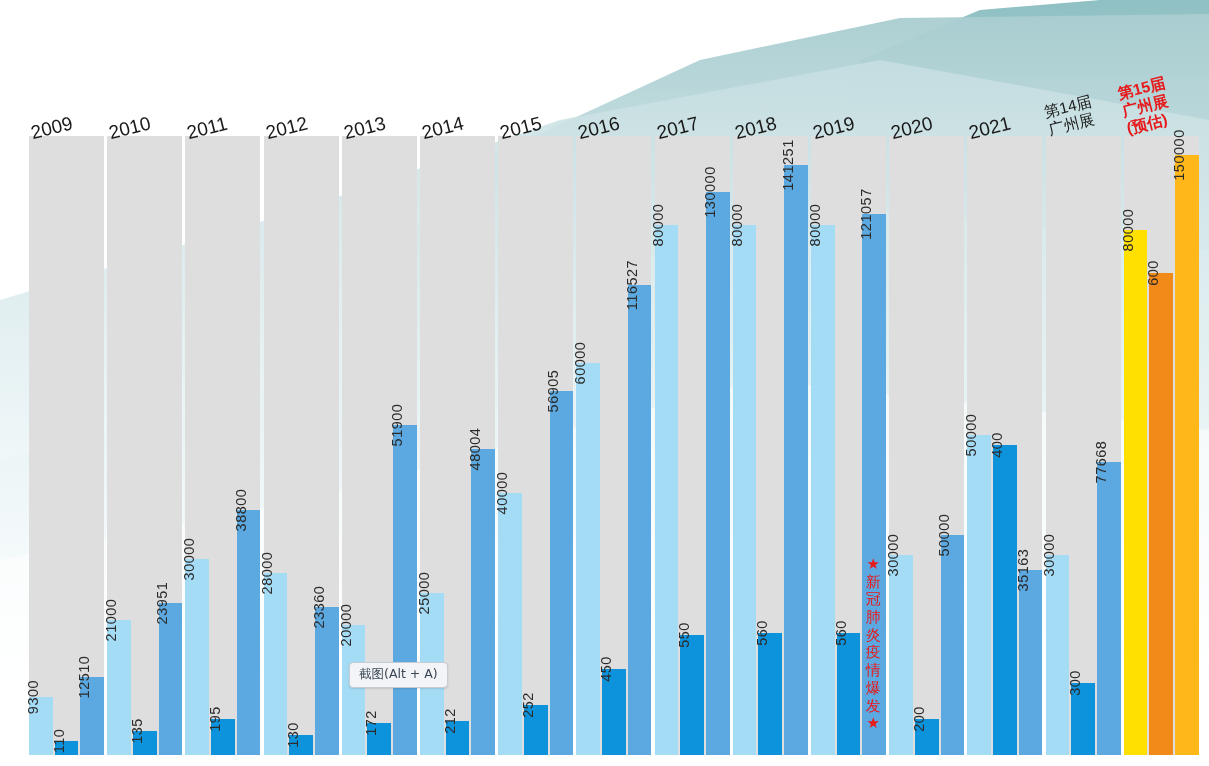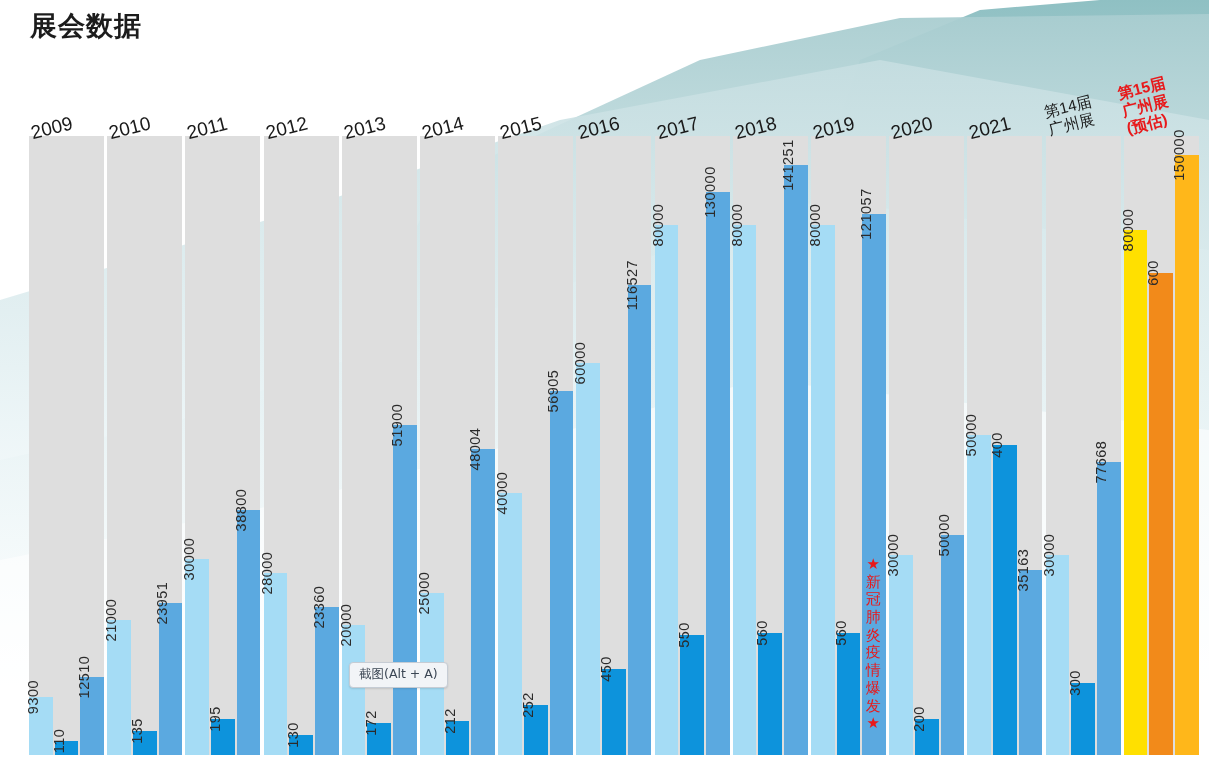--- a/index.html
+++ b/index.html
@@ -77,21 +77,20 @@
     </linearGradient>
   </defs>
   <path d="M1209,0 L1209,520 L700,520 L860,60 L980,10 L1100,0 Z" fill="url(#g1)"></path>
   <path d="M1209,14 L1209,560 L250,560 L440,180 L700,60 L900,18 Z" fill="url(#g2)" opacity=".95"></path>
   <path d="M0,300 L0,620 L1209,620 L1209,120 L880,60 L560,120 L300,210 Z" fill="url(#g3)" opacity=".9"></path>
   <path d="M0,460 L0,700 L1209,700 L1209,250 L820,200 L430,330 L180,420 Z" fill="url(#g4)" opacity=".85"></path>
   <path d="M0,560 L0,766 L1209,766 L1209,430 L760,380 L300,500 Z" fill="#ffffff" opacity=".55"></path>
 </svg>
 
 <div id="header">
-  <div id="title">展会数据</div>
 </div>
 
 <div id="plot">
     <div class="group" style="left: 29px; width: 75px; height: 619px;">
       <div class="track" style="height: 619px; background: rgb(222, 222, 222);"></div>
       <div class="bars">
         <div class="bar" style="height: 58px; background: rgb(165, 220, 245);">
           <div class="val">9300</div>
         </div>
         <div class="bar" style="height: 14px; background: rgb(13, 147, 220);">

